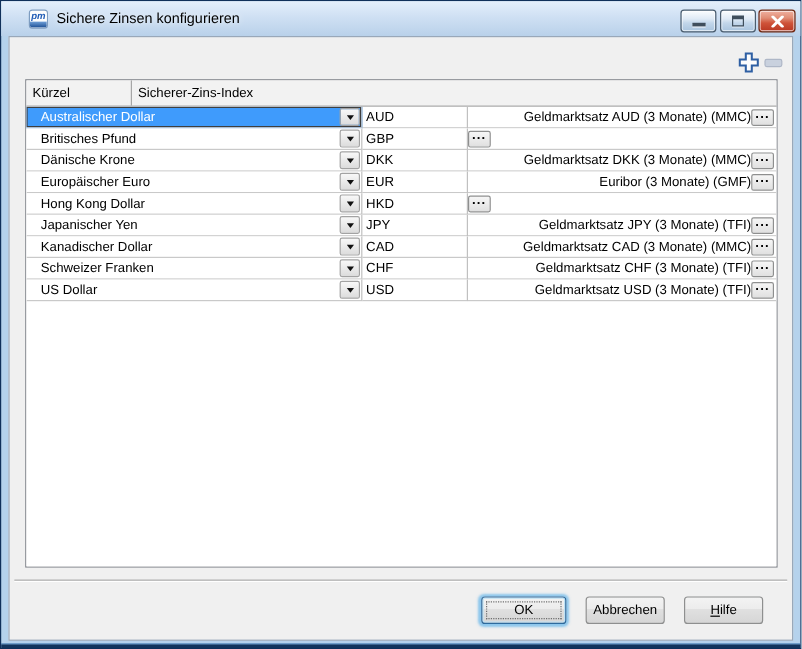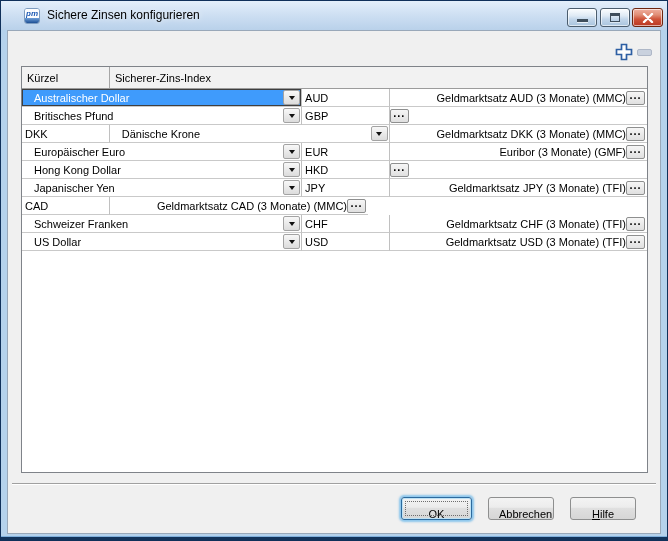--- a/index.html
+++ b/index.html
@@ -61,21 +61,21 @@
   .trow.selected .cb-text{color:#fff;}
   .idx-text{flex:1;padding-left:5px;white-space:nowrap;overflow:hidden;}
   .ellipsis-btn{width:19px;height:14px;margin-right:2px;border:1px solid #8e8f8f;border-radius:2px;flex:none;
     background:linear-gradient(180deg,#f6f6f6,#e0e0e0);display:flex;align-items:center;justify-content:center;
     font-size:11px;font-weight:bold;letter-spacing:1px;}
   .ellipsis-btn span{transform:translateY(-3px);display:block;line-height:0;}
   
   .separator{position:absolute;left:4px;right:4px;top:452px;height:0;
     border-top:1px solid #a0a0a0;border-bottom:1px solid #ffffff;}
   .btn{position:absolute;top:466px;height:23px;font-family:"Liberation Sans",sans-serif;font-size:11px;color:#000;
-    border:1px solid #8e8f8f;border-radius:3px;padding:10px;
+    border:1px solid #8e8f8f;border-radius:3px;padding:4px;
     background:linear-gradient(180deg,#f3f3f3 0%,#ececec 45%,#e0e0e0 46%,#d6d6d6 100%);cursor:default;}
   .btn-ok{left:393px;width:71px;position:absolute;border-color:#2d6a9d;
     box-shadow:0 0 2px 2px rgba(97,179,233,.70), inset 0 0 0 1px #bee2f5;}
   .btn-ok::after{content:"";position:absolute;left:3px;right:3px;top:3px;bottom:3px;border:1px dotted #6e6e6e;}
   .btn-cancel{left:480px;width:66px;}
   .btn-help{left:562px;width:66px;}
   .accel{text-decoration:underline;}
 </style>
 </head>
 <body>
@@ -147,27 +147,27 @@
       </span>
     </div>
     <div class="cell cell-code">GBP</div>
     <div class="cell cell-index">
       <span class="ellipsis-btn">
                 <span>...</span>
               </span>
     </div>
   </div>
           <div class="trow">
+    <div class="cell cell-currency">
+      <span class="cb-text">Dänische Krone</span>
+      <span class="cb-btn">
+        <span class="cb-arrow"></span>
+      </span>
+    </div>
     <div class="cell cell-code">DKK</div>
-    <div class="cell cell-currency">
-      <span class="cb-text">Dänische Krone</span>
-      <span class="cb-btn">
-        <span class="cb-arrow"></span>
-      </span>
-    </div>
     <div class="cell cell-index">
       <span class="idx-text">Geldmarktsatz DKK (3 Monate) (MMC)</span>
       <span class="ellipsis-btn">
                 <span>...</span>
               </span>
     </div>
   </div>
           <div class="trow">
     <div class="cell cell-currency">
       <span class="cb-text">Europäischer Euro</span>
@@ -206,20 +206,26 @@
     </div>
     <div class="cell cell-code">JPY</div>
     <div class="cell cell-index">
       <span class="idx-text">Geldmarktsatz JPY (3 Monate) (TFI)</span>
       <span class="ellipsis-btn">
                 <span>...</span>
               </span>
     </div>
   </div>
           <div class="trow">
+    <div class="cell cell-currency">
+      <span class="cb-text">Kanadischer Dollar</span>
+      <span class="cb-btn">
+        <span class="cb-arrow"></span>
+      </span>
+    </div>
     <div class="cell cell-code">CAD</div>
     <div class="cell cell-index">
       <span class="idx-text">Geldmarktsatz CAD (3 Monate) (MMC)</span>
       <span class="ellipsis-btn">
                 <span>...</span>
               </span>
     </div>
   </div>
           <div class="trow">
     <div class="cell cell-currency">

